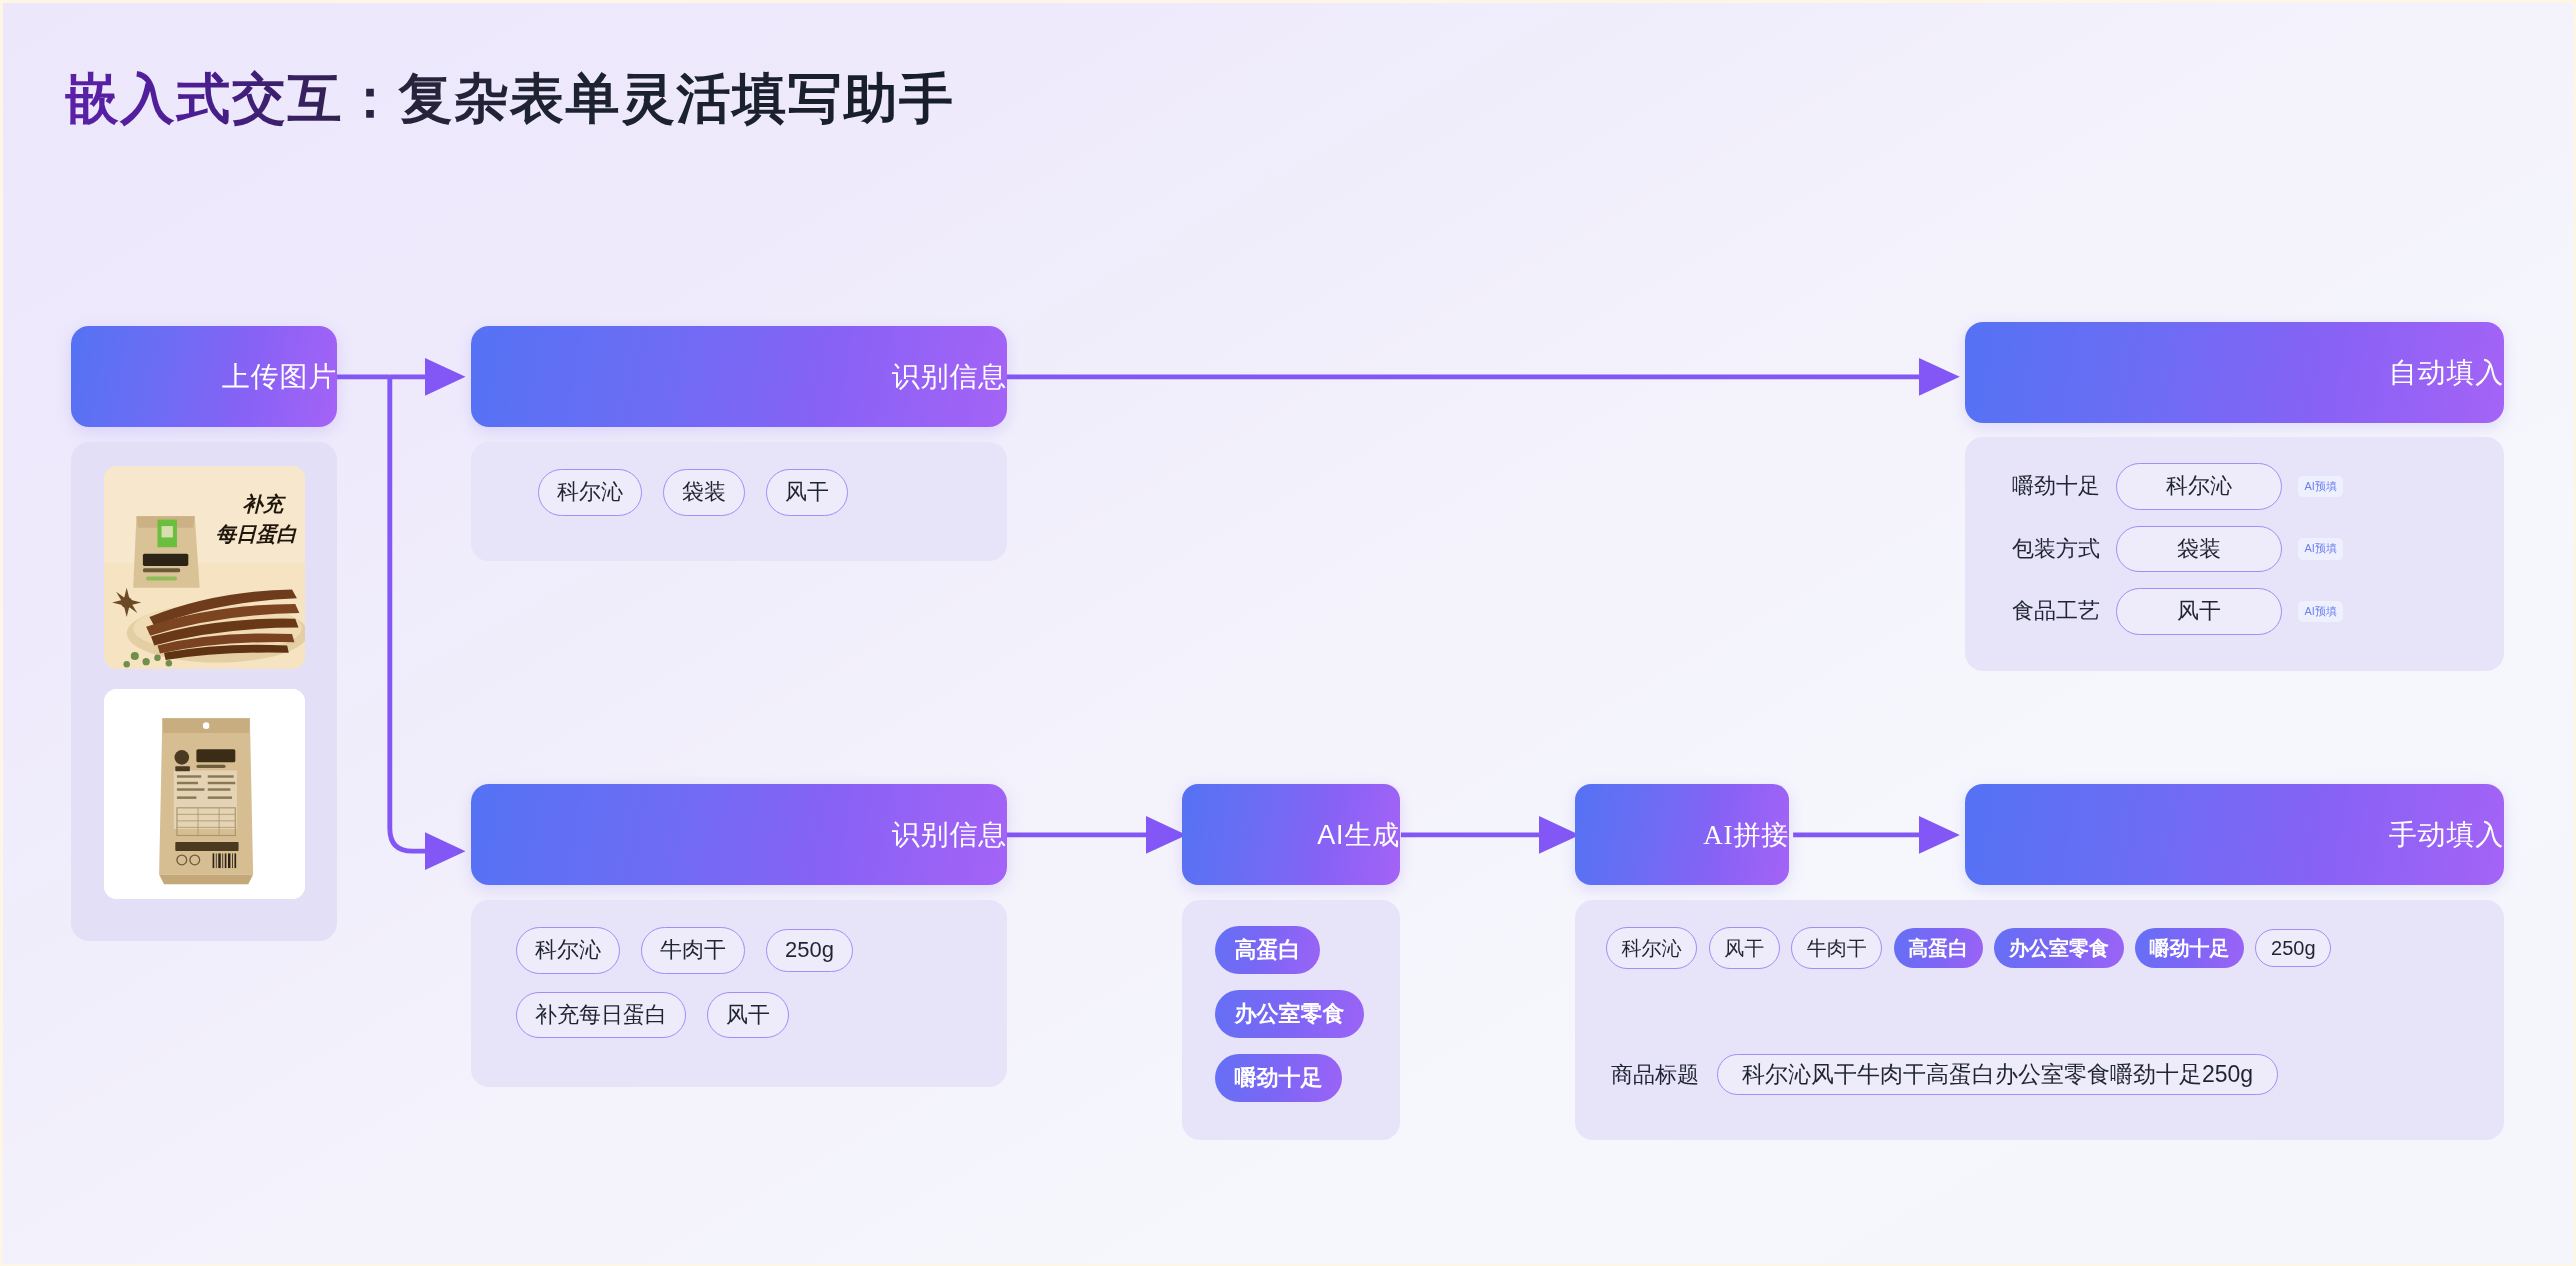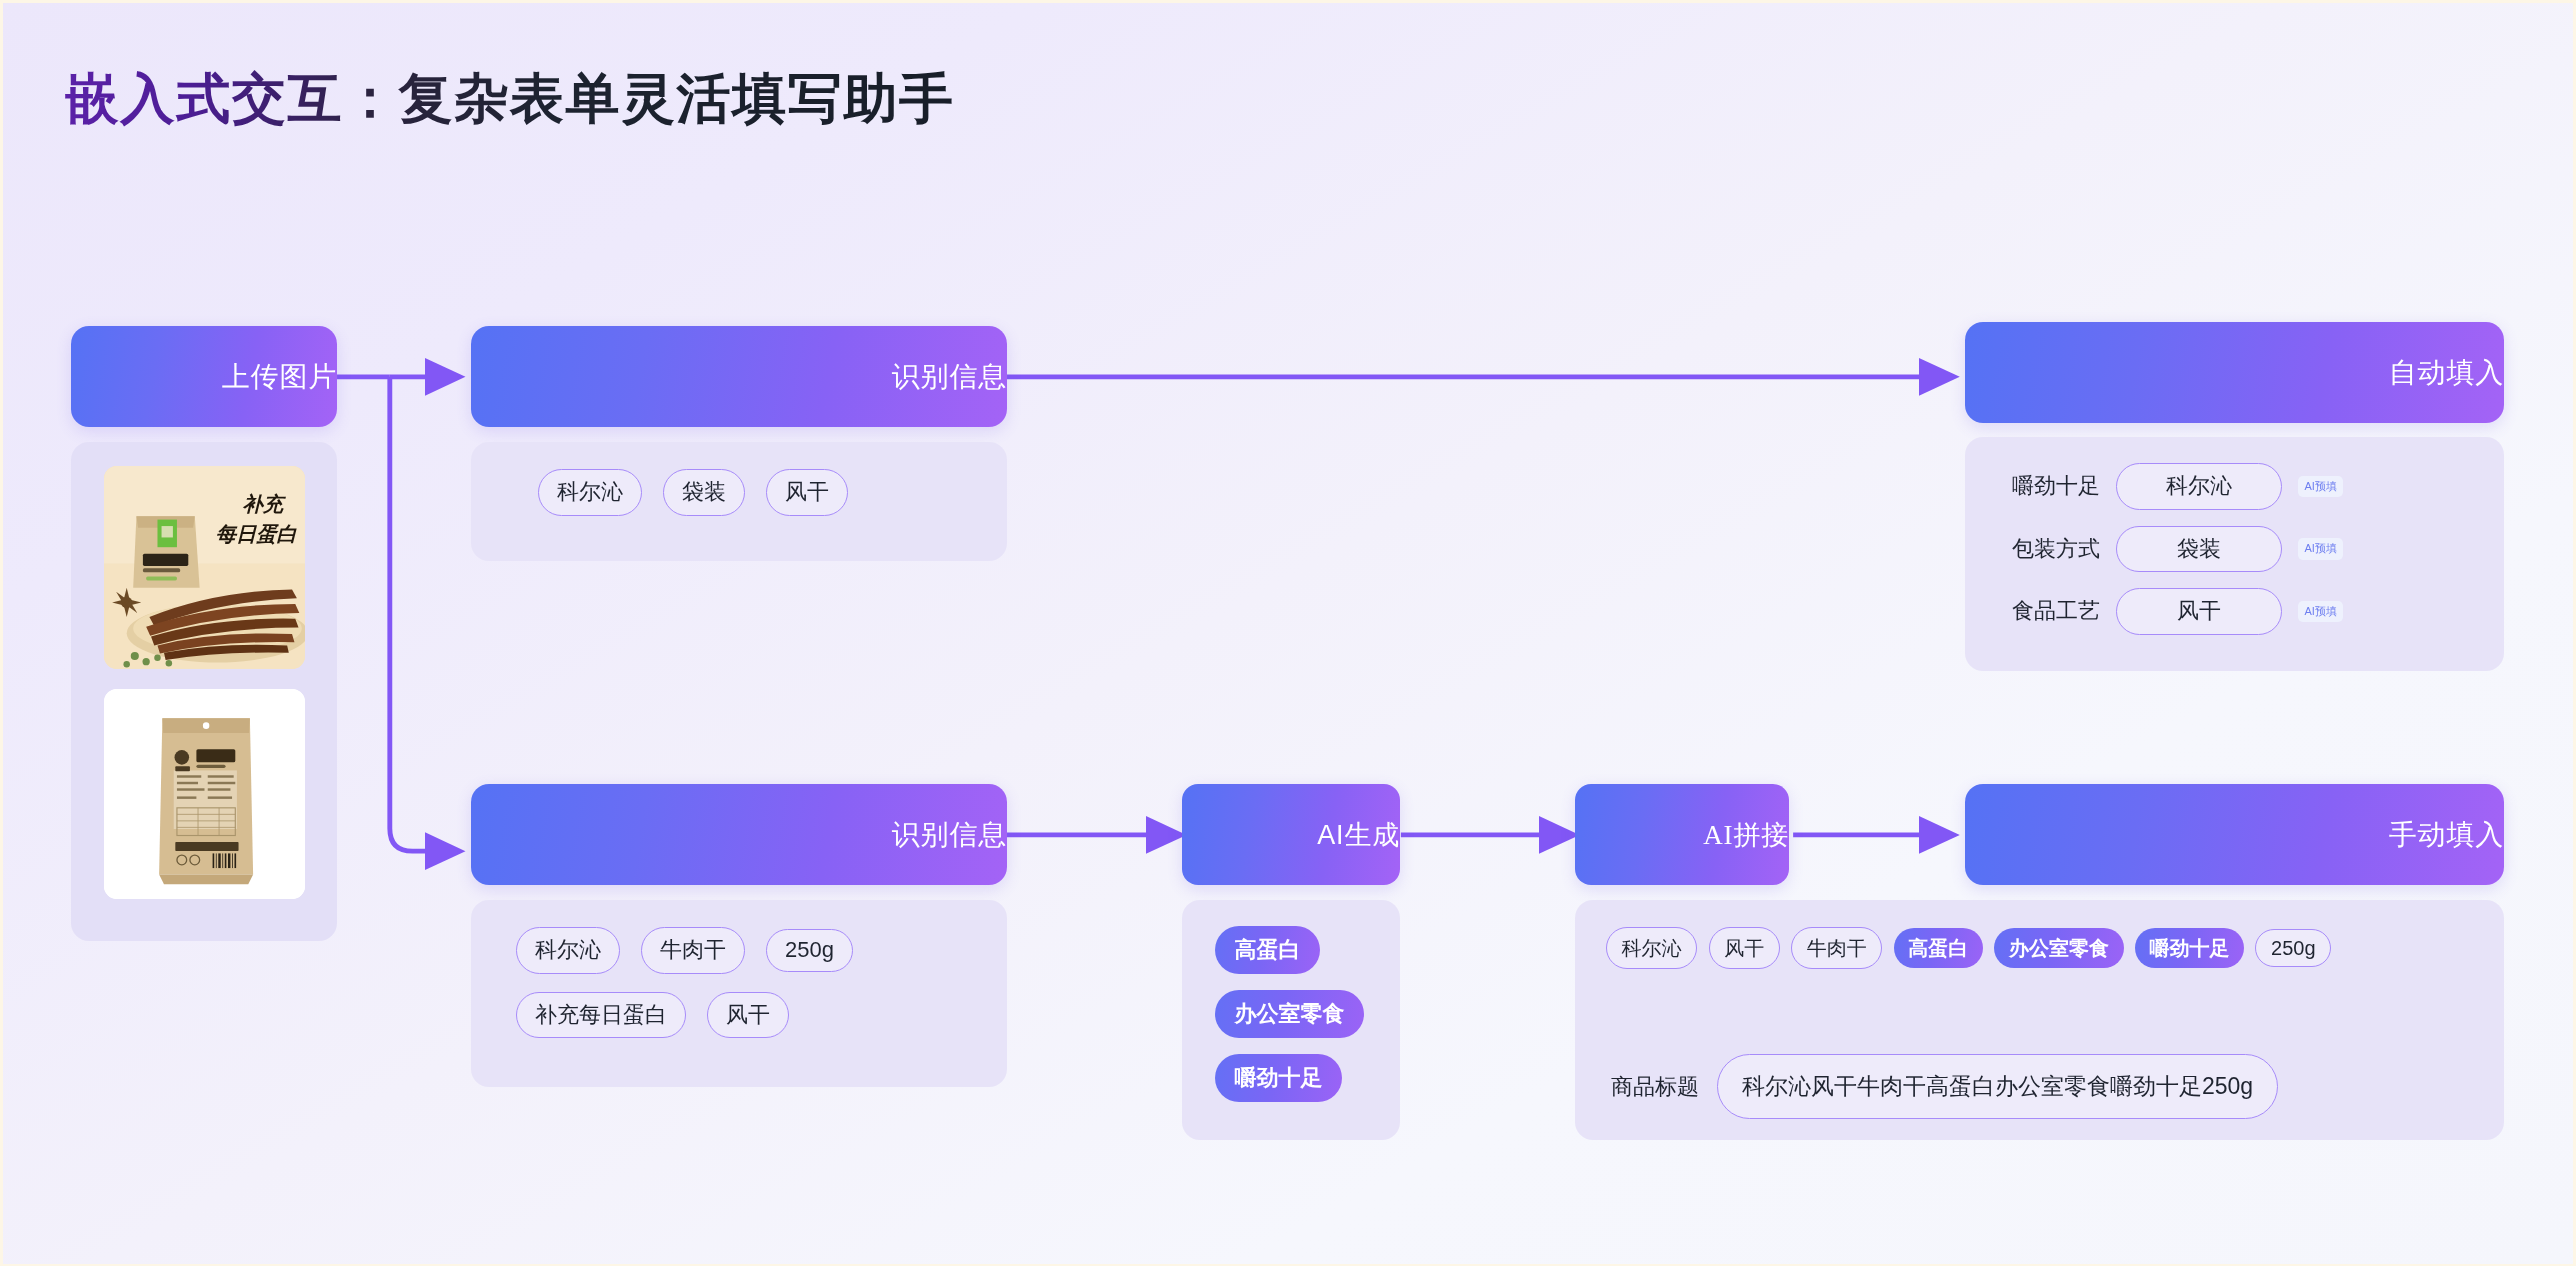--- a/index.html
+++ b/index.html
@@ -65,21 +65,21 @@
     font-size:11px;color:#6d7ef0;background:#eef1fd;border-radius:4.9px;
     padding:3.2px 6.5px;white-space:nowrap;
   }
   .formstack{position:absolute;display:flex;flex-direction:column;gap:16px;}
 
   
   .titlerow{position:absolute;display:flex;align-items:center;gap:18px;}
   .titlelabel{font-size:22px;color:#1f2430;font-weight:500;white-space:nowrap;}
   .titlefield{
     border:1.6px solid #a78bfa;border-radius:811px;background:#eeebfa;
-    color:#1f2430;font-size:23px;font-weight:500;padding:16px 24px;white-space:nowrap;
+    color:#1f2430;font-size:23px;font-weight:500;padding:4px 24px;white-space:nowrap;
   }
 
   
   .wires{position:absolute;left:0;top:0;width:2576px;height:1267px;pointer-events:none;}
 
   
   .thumb{position:absolute;border-radius:13px;overflow:hidden;font-style:italic;}
   .thumb.one{background:#f3e3c6;}
   .thumb.two{background:#ffffff;}
   .thumb svg{display:block;width:100%;height:100%;}

